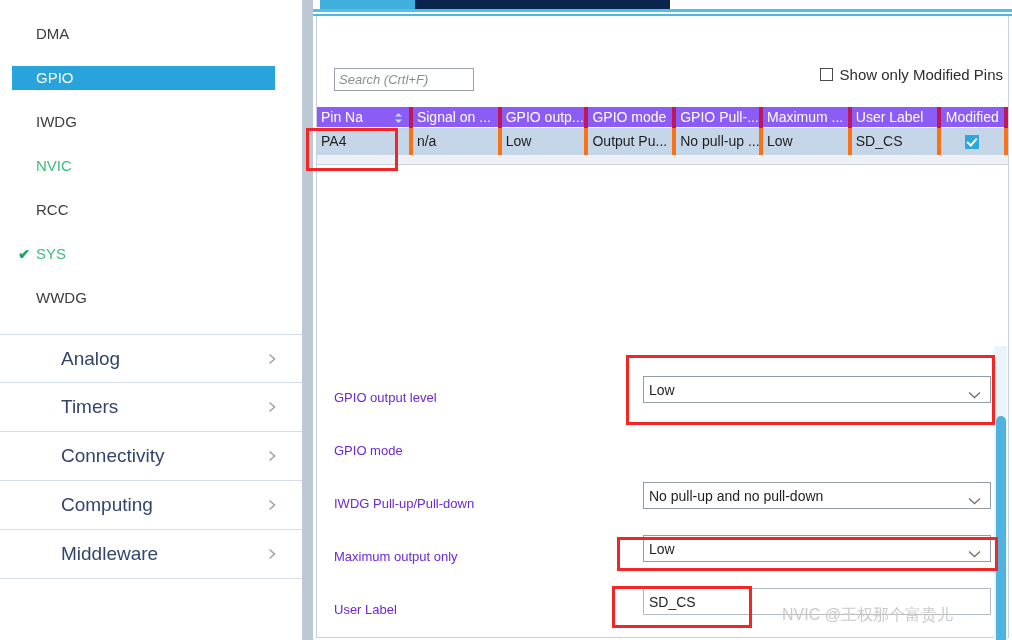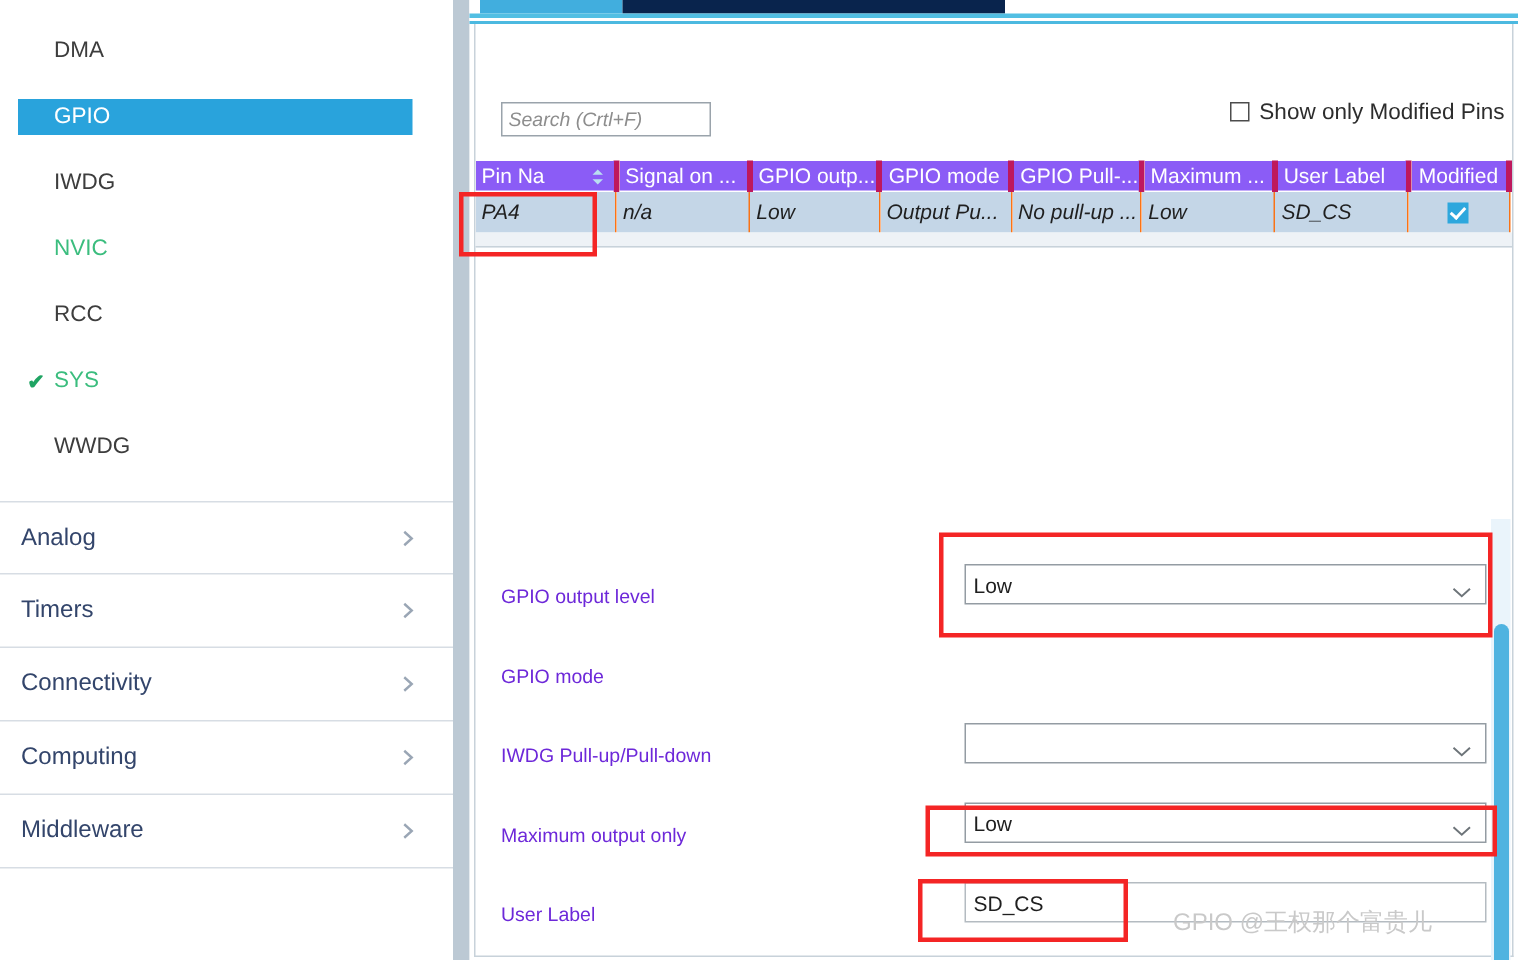--- a/index.html
+++ b/index.html
@@ -46,22 +46,23 @@
   .category-list { margin-top: 24px; }
   .category-item {
     position: relative;
     height: 49px;
     border-bottom: 1px solid #d7dde4;
     display: flex; align-items: center;
   }
   .category-item:first-child { border-top: 1px solid #d7dde4; }
   .category-label {
     padding-left: 14px;
-    font-size: 16px;
+    font-size: 19px;
     color: #33456b;
+    margin-left: 47px;
   }
   .chevron-right {
     position: absolute; right: 24px; top: 50%;
     transform: translateY(-50%);
     width: 12px; height: 12px;
   }
   .chevron-right svg { display: block; }
 
   
   #splitter {
@@ -170,24 +171,23 @@
     overflow: hidden;
     position: relative;
   }
   #pin-table th.center { text-align: center; padding-left: 0; }
   #pin-table td {
     background: #c4d6e7;
     color: #1f1f1f;
     font-size: 14px;
     height: 28px;
     padding: 0 0 0 4px;
-    border-right: 1px solid #f97316;
+    border-right: 4px solid #f97316;
     white-space: nowrap;
     overflow: hidden;
-    font-style: italic;
   }
   #pin-table td.center { text-align: center; padding-left: 0; }
   .sort-indicator {
     position: absolute; right: 6px; top: 50%;
     transform: translateY(-50%);
     width: 9px; height: 12px;
   }
   .cb-checked {
     width: 14px; height: 14px;
     background: #2da7dd;
@@ -401,20 +401,21 @@
                   <polyline points="1,1.5 6.5,6.5 12,1.5" fill="none" stroke="#6d7479" stroke-width="1.3"></polyline>
                 </svg></span>
             </div>
           </div>
           <div class="form-row">
             <div class="form-label">GPIO mode</div>
           </div>
           <div class="form-row">
             <div class="form-label">IWDG Pull-up/Pull-down</div>
             <div class="form-control">
+              <span class="ctrl-text">No pull-up and no pull-down</span>
               <span class="caret"><svg width="13" height="8" viewBox="0 0 13 8">
                   <polyline points="1,1.5 6.5,6.5 12,1.5" fill="none" stroke="#6d7479" stroke-width="1.3"></polyline>
                 </svg></span>
             </div>
           </div>
           <div class="form-row">
             <div class="form-label">Maximum output only</div>
             <div class="form-control">
               <span class="ctrl-text">Low</span>
               <span class="caret"><svg width="13" height="8" viewBox="0 0 13 8">
@@ -437,15 +438,15 @@
     </div>
   </div>
 
   <div id="annotation-layer">
       <div class="anno" style="left: 306px; top: 128px; width: 92px; height: 43px; border-color: rgb(244, 37, 37);"></div>
       <div class="anno" style="left: 626px; top: 355px; width: 369px; height: 70px; border-color: rgb(244, 37, 37);"></div>
       <div class="anno" style="left: 617px; top: 537px; width: 381px; height: 34px; border-color: rgb(244, 37, 37);"></div>
       <div class="anno" style="left: 612px; top: 586px; width: 140px; height: 42px; border-color: rgb(244, 37, 37);"></div>
     </div>
 
-  <div id="watermark">GPIO @王权那个富贵儿</div>
+  <div id="watermark">NVIC @王权那个富贵儿</div>
 
 </div>
 
 </body></html>

